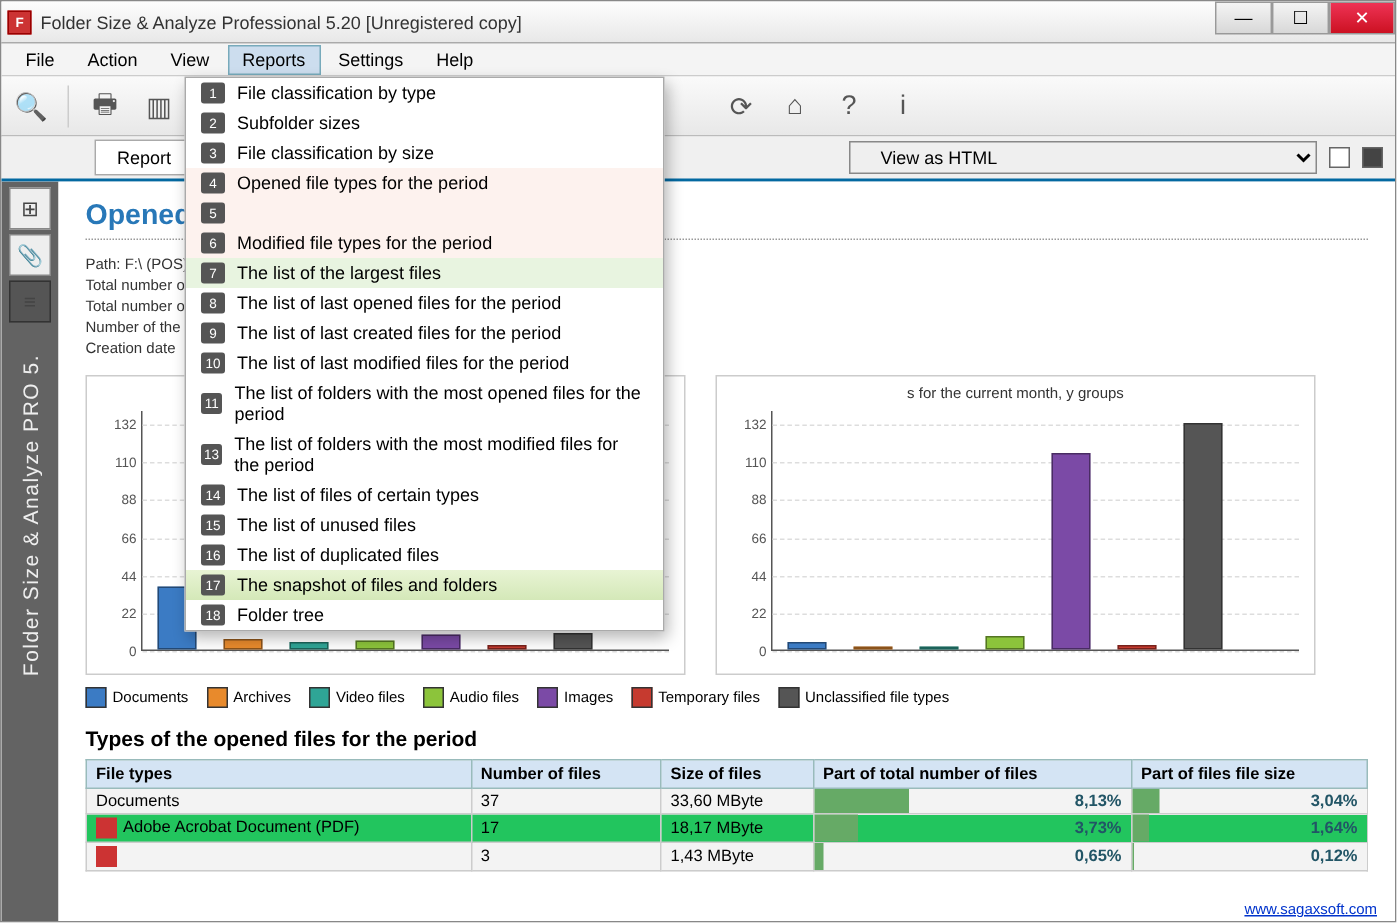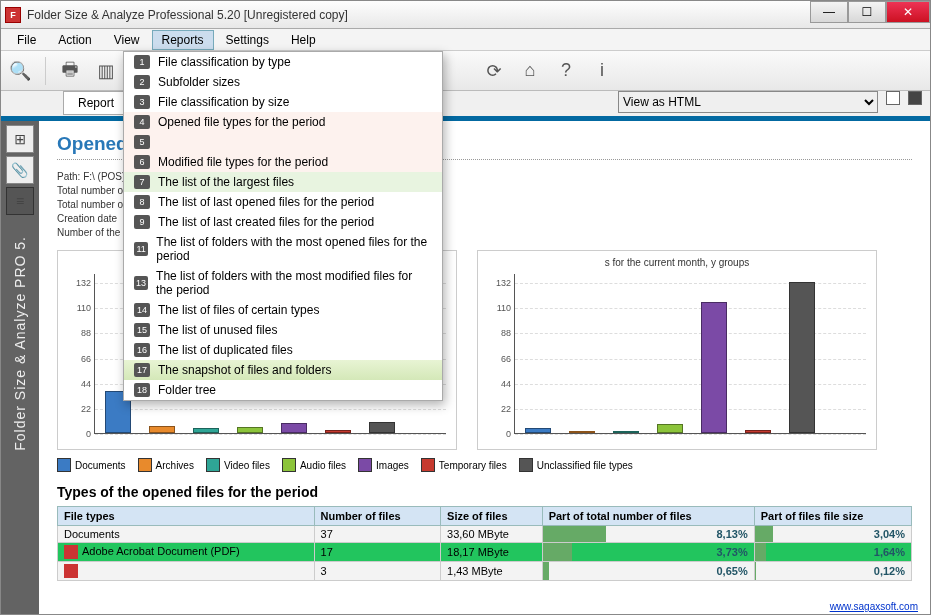--- a/index.html
+++ b/index.html
@@ -10,23 +10,23 @@
 .titlebar-text { flex: 1; font-size: 12px; color: #333; }
 .win-controls { display: flex; gap: 0; position: absolute; right: 0; top: 0; }
 .win-btn { width: 38px; height: 22px; background: linear-gradient(#f4f4f4,#d8d8d8); border: 1px solid #999; display: flex; align-items: center; justify-content: center; cursor: pointer; font-size: 12px; }
 .win-btn.close { background: linear-gradient(#e35,#c12); color: #fff; width: 44px; }
 .menubar { height: 22px; background: #f4f4f4; border-bottom: 1px solid #ccc; display: flex; align-items: center; padding: 0 6px; gap: 2px; font-size: 12px; }
 .menu-item { padding: 3px 10px; cursor: pointer; }
 .menu-item:hover, .menu-item.active { background: #cde; border: 1px solid #7ab; padding: 2px 9px; }
 .toolbar { height: 40px; background: linear-gradient(#fafafa,#e8e8e8); border-bottom: 1px solid #bbb; display: flex; align-items: center; padding: 0 8px; gap: 12px; }
 .tb-icon { width: 24px; height: 24px; display: flex; align-items: center; justify-content: center; cursor: pointer; color: #555; font-size: 18px; }
 .tb-sep { width: 1px; height: 28px; background: #ccc; }
-.sub-toolbar { height: 30px; background: #f0f0f0; border-bottom: 5px solid #0369a1; display: flex; align-items: flex-start; padding: 0 8px; gap: 8px; }
+.sub-toolbar { height: 30px; background: #f0f0f0; border-bottom: 2px solid #0369a1; display: flex; align-items: center; padding: 0 8px; gap: 8px; }
 .tab-btn { padding: 4px 14px; background: #fff; border: 1px solid #aaa; cursor: pointer; font-size: 12px; }
-.view-select { margin-left: auto; width: 260px; padding: 2px 0; font-size: 12px; border: 1px solid #888; }
+.view-select { margin-left: auto; width: 312px; padding: 2px 16px; font-size: 12px; border: 1px solid #888; }
 .mini-box { width: 14px; height: 14px; border: 1px solid #666; background: #fff; cursor: pointer; }
 .body-area { flex: 1; display: flex; overflow: hidden; }
 .left-rail { width: 38px; background: #636363; display: flex; flex-direction: column; align-items: center; padding-top: 4px; }
 .rail-icon { width: 28px; height: 28px; background: #eee; border: 1px solid #888; margin-bottom: 3px; display: flex; align-items: center; justify-content: center; cursor: pointer; font-size: 14px; color: #444; }
 .rail-icon.dark { background: #555; border: 1px solid #333; }
 .rail-label { writing-mode: vertical-rl; transform: rotate(180deg); color: #eee; font-size: 14px; margin-top: 18px; letter-spacing: 1px; }
 .content { flex: 1; background: #fff; overflow: auto; padding: 12px 18px; position: relative; }
 .report-title { color: #2878b8; font-size: 19px; font-weight: bold; margin-bottom: 10px; border-bottom: 1px dotted #999; padding-bottom: 4px; }
 .meta { font-size: 10px; color: #333; line-height: 1.4; margin-bottom: 10px; }
 .charts { display: flex; gap: 20px; margin-bottom: 8px; }
@@ -111,22 +111,22 @@
       <div class="rail-icon dark">≡</div>
       <div class="rail-label">Folder Size &amp; Analyze PRO 5.</div>
     </div>
 
     <div class="content">
       <div class="report-title">Opened file types for the period</div>
       <div class="meta" id="meta">
           <div>Path: F:\ (POS)</div>
           <div>Total number of files:</div>
           <div>Total number of folders:</div>
+          <div>Number of the</div>
           <div>Creation date</div>
-          <div>Number of the</div>
         </div>
 
       <div class="charts">
         <div class="chart">
           <div class="chart-title">Numbe</div>
           <div class="chart-plot" id="plot0">
               <div class="gridline" style="top: 160px;"></div>
               <div class="ytick" style="top: 155px;">0</div>
               <div class="gridline" style="top: 134.857px;"></div>
               <div class="ytick" style="top: 129.857px;">22</div>
@@ -298,20 +298,24 @@
       </div>
       <div class="dd-item">
         <span class="dd-num">8</span>
         <span>The list of last opened files for the period</span>
       </div>
       <div class="dd-item">
         <span class="dd-num">9</span>
         <span>The list of last created files for the period</span>
       </div>
       <div class="dd-item">
+        <span class="dd-num">10</span>
+        <span>The list of last modified files for the period</span>
+      </div>
+      <div class="dd-item">
         <span class="dd-num">11</span>
         <span>The list of folders with the most opened files for the period</span>
       </div>
       <div class="dd-item">
         <span class="dd-num">13</span>
         <span>The list of folders with the most modified files for the period</span>
       </div>
       <div class="dd-item">
         <span class="dd-num">14</span>
         <span>The list of files of certain types</span>

